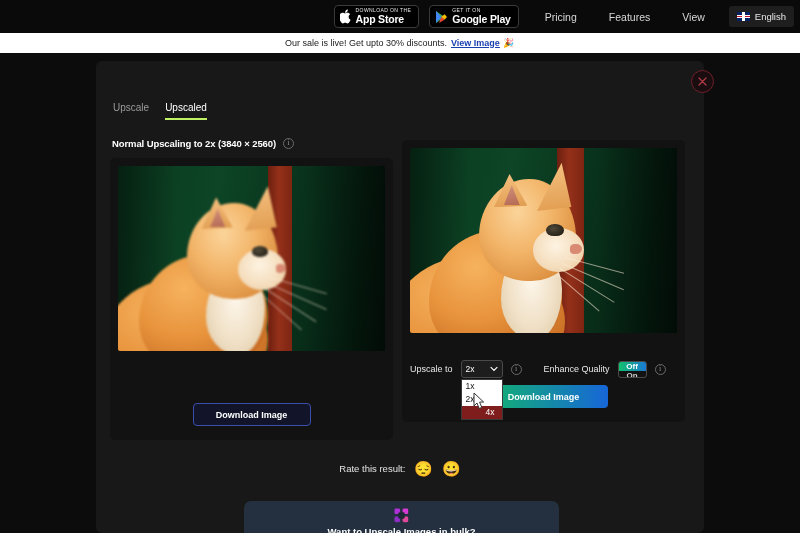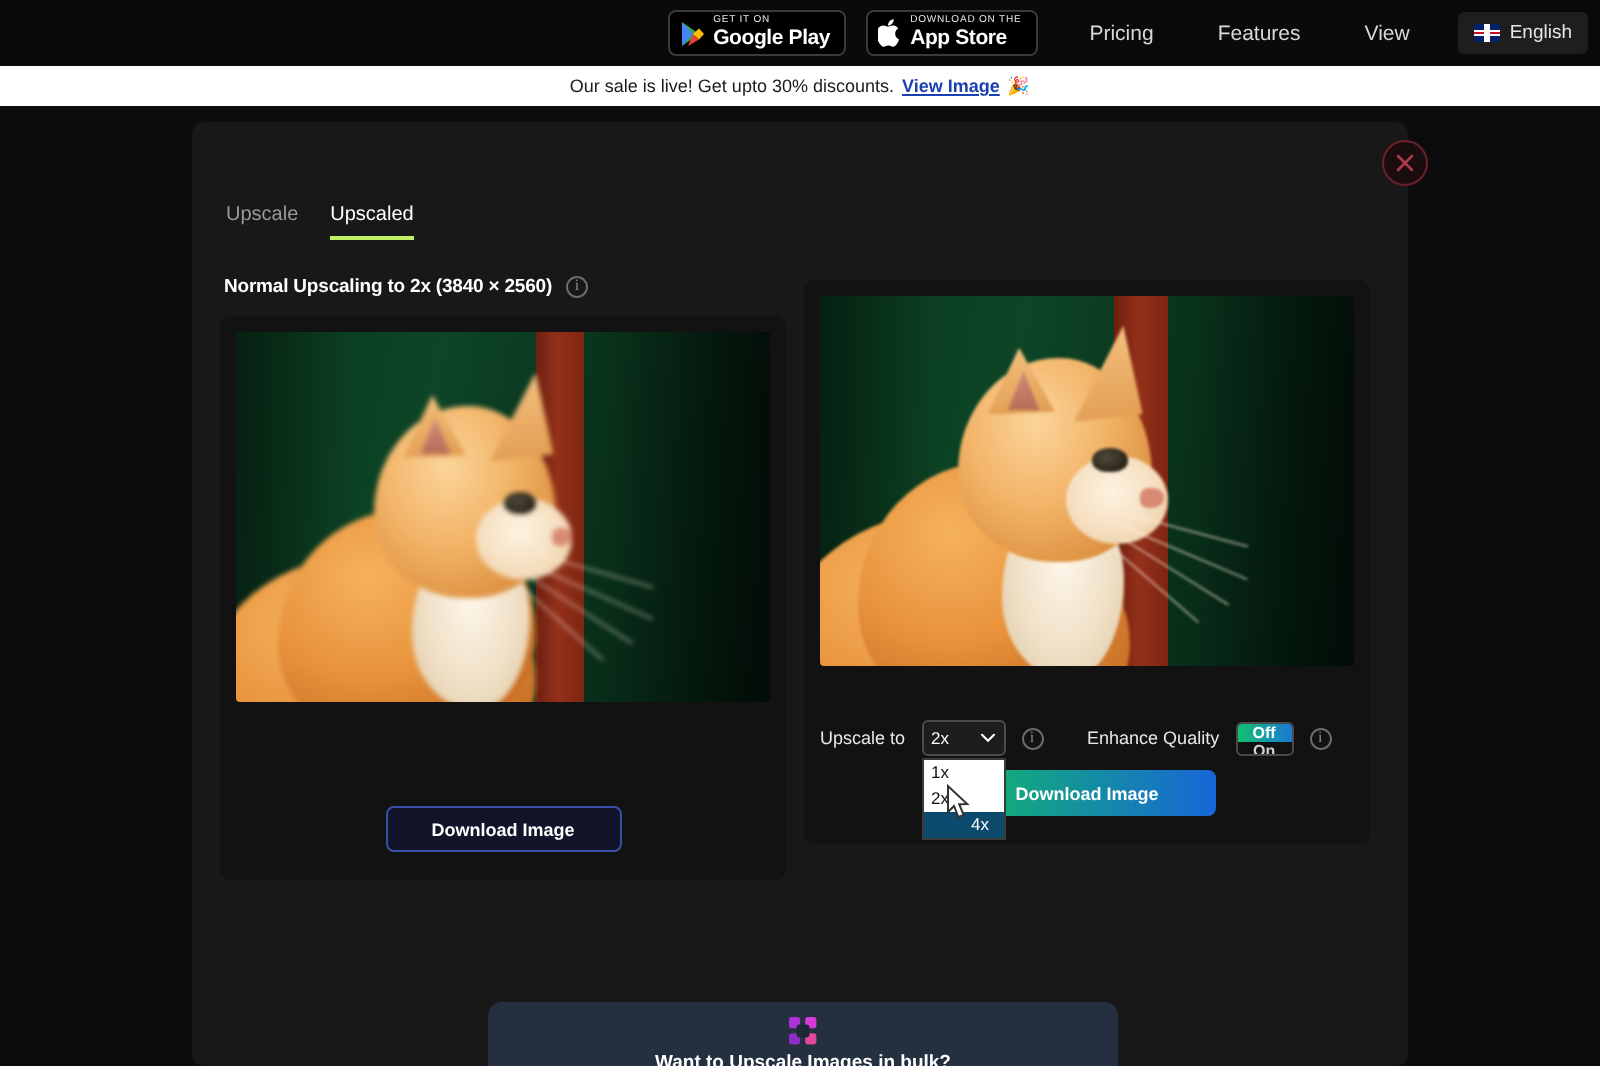--- a/index.html
+++ b/index.html
@@ -144,21 +144,21 @@
   .select-box {
     width: 42px; height: 18px; background: #1d1d1d; border: 1px solid #4a4a4a;
     border-radius: 3px; display: flex; align-items: center; justify-content: space-between;
     padding: 0 4px; color: #fff; font-size: 8.5px; cursor: pointer;
   }
   .dropdown {
     position: absolute; left: 0; top: 19px; width: 42px;
     background: #ffffff; border: 1px solid #3a3a3a; z-index: 30;
   }
   .dd-item { font-size: 8.5px; color: #111; padding: 1px 4px; line-height: 11px; cursor: pointer; }
-  .dd-item.sel { background: #0c4a6e; color: #fff; padding-left: 24px; }
+  .dd-item.sel { background: #7f1d1d; color: #fff; padding-left: 24px; }
 
   .toggle {
     display: flex; height: 17px; border: 1px solid #4a4a4a; border-radius: 3px; overflow: hidden; flex-direction: column;
   }
   .tg { width: 27px; display:flex; align-items:center; justify-content:center;
         font-size: 8px; font-weight: bold; color:#cfcfcf; cursor: pointer; }
   .tg.on { background: linear-gradient(90deg,#11c06e,#1a79d6); color:#fff; }
 
   
   .cursor { position:absolute; z-index: 50; pointer-events:none; }
@@ -177,45 +177,45 @@
     background: #24303f; border-radius: 7px 7px 0 0;
     display:flex; flex-direction:column; align-items:center; padding-top: 6px; gap: 3px;
   }
   .bulk-icon { width: 16px; height: 16px; display:flex; align-items:center; justify-content:center; }
   .bulk-text { font-size: 9.5px; color: #ffffff; font-weight: bold; }
 </style>
 </head>
 <body>
 
 <div class="topnav">
+  <div class="store-btn">
+    <span class="glyph">
+      <svg width="12" height="15" viewBox="0 0 12 15">
+        <path d="M8.6 7.8c0-1.7 1.4-2.5 1.5-2.6-0.8-1.2-2-1.4-2.5-1.4-1.1-0.1-2.1 0.6-2.6 0.6-0.5 0-1.4-0.6-2.3-0.6-1.2 0-2.3 0.7-2.9 1.8-1.2 2.1-0.3 5.3 0.9 7 0.6 0.9 1.3 1.8 2.2 1.8 0.9 0 1.2-0.6 2.3-0.6 1 0 1.3 0.6 2.3 0.6 0.9 0 1.5-0.9 2.1-1.7 0.7-1 0.9-1.9 0.9-2-0.1 0-1.9-0.7-1.9-2.9z" fill="#fff"></path>
+        <path d="M7.1 2.8C7.6 2.2 7.9 1.4 7.8 0.6 7.1 0.6 6.2 1.1 5.7 1.7 5.3 2.2 4.9 3 5 3.8c0.8 0.1 1.6-0.4 2.1-1z" fill="#fff"></path>
+      </svg>
+    </span>
+    <span class="store-txt">
+      <span class="store-top">Download on the</span>
+      <span class="store-bot">App Store</span>
+    </span>
+  </div>
+
   <div class="store-btn">
     <span class="glyph">
       <svg width="13" height="14" viewBox="0 0 13 14">
         <polygon points="1,1 9.5,7 1,13" fill="#34A853"></polygon>
         <polygon points="1,1 6.4,7 1,13" fill="#4285F4"></polygon>
         <polygon points="6.4,7 9.5,4.2 12,7 9.5,9.8" fill="#FBBC04"></polygon>
         <polygon points="6.4,7 9.5,9.8 4,13" fill="#EA4335"></polygon>
       </svg>
     </span>
     <span class="store-txt">
       <span class="store-top">GET IT ON</span>
       <span class="store-bot">Google Play</span>
-    </span>
-  </div>
-
-  <div class="store-btn">
-    <span class="glyph">
-      <svg width="12" height="15" viewBox="0 0 12 15">
-        <path d="M8.6 7.8c0-1.7 1.4-2.5 1.5-2.6-0.8-1.2-2-1.4-2.5-1.4-1.1-0.1-2.1 0.6-2.6 0.6-0.5 0-1.4-0.6-2.3-0.6-1.2 0-2.3 0.7-2.9 1.8-1.2 2.1-0.3 5.3 0.9 7 0.6 0.9 1.3 1.8 2.2 1.8 0.9 0 1.2-0.6 2.3-0.6 1 0 1.3 0.6 2.3 0.6 0.9 0 1.5-0.9 2.1-1.7 0.7-1 0.9-1.9 0.9-2-0.1 0-1.9-0.7-1.9-2.9z" fill="#fff"></path>
-        <path d="M7.1 2.8C7.6 2.2 7.9 1.4 7.8 0.6 7.1 0.6 6.2 1.1 5.7 1.7 5.3 2.2 4.9 3 5 3.8c0.8 0.1 1.6-0.4 2.1-1z" fill="#fff"></path>
-      </svg>
-    </span>
-    <span class="store-txt">
-      <span class="store-top">Download on the</span>
-      <span class="store-bot">App Store</span>
     </span>
   </div>
 
   <span class="navlink">Pricing</span>
   <span class="navlink">Features</span>
   <span class="navlink">View</span>
 
   <div class="lang">
     <span class="flag">
         <i></i>
@@ -338,20 +338,25 @@
         <div class="dl-grad">Download Image</div>
       </div>
     </div>
 
     <div class="cursor" style="left:374px;top:330px">
       <svg width="17" height="22" viewBox="0 0 17 22">
         <path d="M4 2 L4 15 L7 12 L9.2 17.5 L11.8 16.4 L9.6 11.1 L13.6 11 Z" fill="#ffffff" stroke="#333" stroke-width="1"></path>
       </svg>
     </div>
 
+    <div class="rate">
+      <span>Rate this result:</span>
+      <span class="emoji">😔</span>
+      <span class="emoji">😀</span>
+    </div>
 
     <div class="bulk">
       <span class="bulk-icon">
         <svg width="15" height="15" viewBox="0 0 15 15">
           <rect x="0.5" y="0.5" width="5.6" height="5.6" rx="1.4" fill="#b030d8"></rect>
           <rect x="8.6" y="0.5" width="5.6" height="5.6" rx="1.4" fill="#d63bd6"></rect>
           <rect x="0.5" y="8.6" width="5.6" height="5.6" rx="1.4" fill="#8e2cc4"></rect>
           <rect x="8.6" y="8.6" width="5.6" height="5.6" rx="1.4" fill="#e0489b"></rect>
           <rect x="4.3" y="4.3" width="6.4" height="6.4" rx="1.4" fill="#1c2733"></rect>
         </svg>

